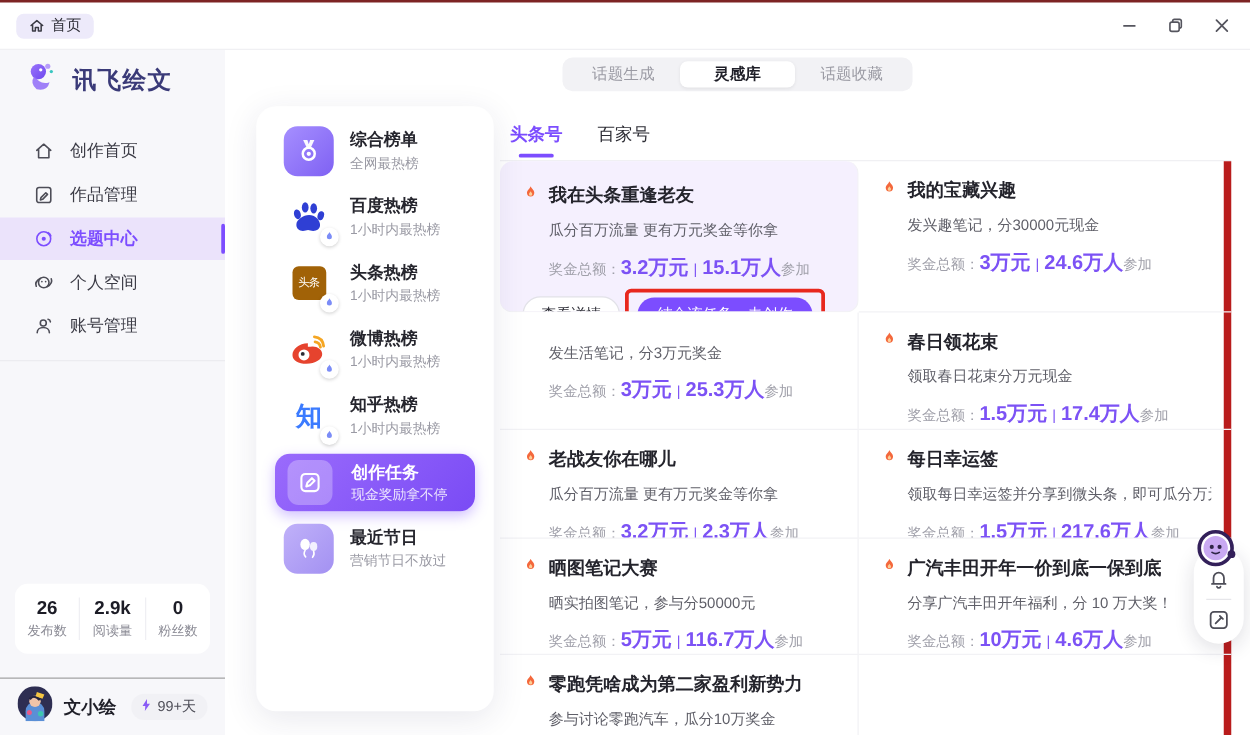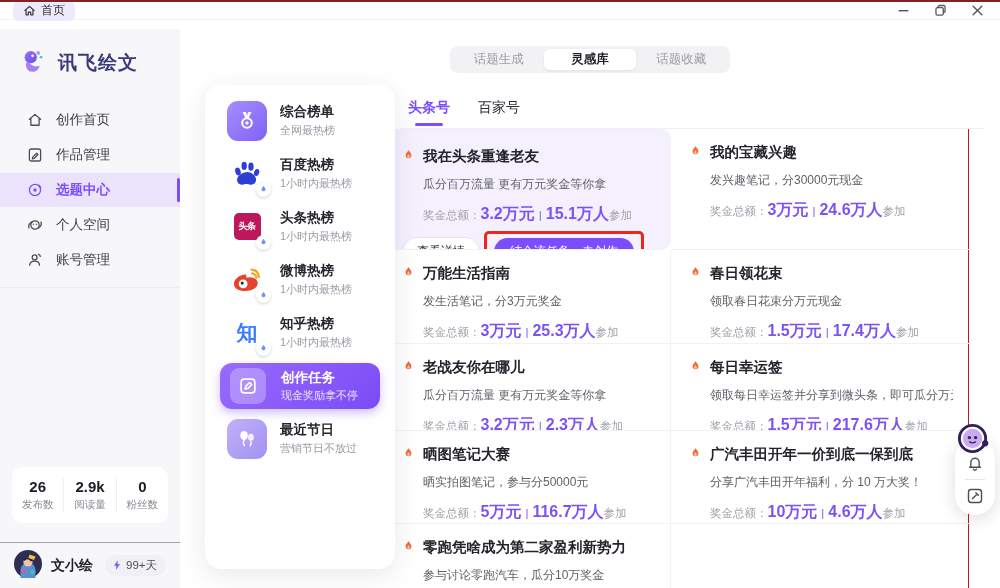--- a/index.html
+++ b/index.html
@@ -4,21 +4,21 @@
 <style>
   * { margin:0; padding:0; box-sizing:border-box; }
   html,body { width:1000px; height:588px; }
   body {
     position:relative; overflow:hidden; background:#fff;
     font-family:"Liberation Sans","DejaVu Sans",sans-serif; color:#2b2b33;
   }
   .top-strip { position:absolute; top:0; left:0; right:0; height:2px; background:#7d2424; z-index:90; }
 
   
-  .titlebar { position:absolute; top:2px; left:0; right:0; height:18px; background:#fff;
+  .titlebar { position:absolute; top:2px; left:0; right:0; height:38px; background:#fff;
     border-bottom:1px solid #f0f0f3; display:flex; align-items:center; z-index:20; }
   .home-tab { margin-left:13px; background:#edeafa; border-radius:6px; height:20px; padding:0 10px;
     display:flex; align-items:center; gap:5px; font-size:12px; color:#2f2f38; cursor:pointer; }
   .home-tab svg { display:block; }
   .win-controls { margin-left:auto; margin-right:16px; display:flex; gap:24px; align-items:center; }
   .win-btn { width:13px; height:13px; display:flex; align-items:center; justify-content:center; cursor:pointer; }
   .win-btn svg { display:block; }
 
   
   .sidebar { position:absolute; left:0; top:29px; width:180px; bottom:0; background:#f7f7fa; z-index:10; }
@@ -57,40 +57,40 @@
   .hl-title { font-size:13.5px; font-weight:bold; color:#26262e; line-height:1.35; }
   .hl-sub { font-size:11px; color:#9a9aa4; margin-top:1px; }
   .hl-badge { position:absolute; right:-4px; bottom:-3px; width:15px; height:15px; border-radius:50%;
     background:#fff; box-shadow:0 1px 3px rgba(0,0,0,.18); display:flex; align-items:center; justify-content:center; }
   .hl-item.active-pill { height:46px; margin:4px 15px 3px 15px; padding-left:8px; border-radius:12px;
     background:linear-gradient(135deg,#9a6bfc,#7a4bf5); box-shadow:0 4px 10px rgba(124,77,255,.35); }
   .hl-item.active-pill .hl-title { color:#fff; }
   .hl-item.active-pill .hl-sub { color:rgba(255,255,255,.85); }
   .task-box { width:36px; height:36px; border-radius:9px; background:rgba(255,255,255,.28);
     display:flex; align-items:center; justify-content:center; }
-  .tt-box { width:27px; height:27px; border-radius:5px; background:#be185d; color:#fff; font-size:9px;
-    font-weight:bold; display:flex; align-items:center; justify-content:center; letter-spacing:-.5px; }
+  .tt-box { width:27px; height:27px; border-radius:5px; background:#a16207; color:#fff; font-size:9px;
+    font-weight:normal; display:flex; align-items:center; justify-content:center; letter-spacing:-.5px; }
   .zh-char { font-size:21px; font-weight:bold; color:#3b7bff; font-family:"Liberation Serif","DejaVu Serif",serif; }
 
   
   .segmented { position:absolute; left:450px; top:46px; width:280px; height:27px; background:#f2f2f5;
     border-radius:8px; display:flex; padding:3px; z-index:5; }
   .seg { flex:1; display:flex; align-items:center; justify-content:center; font-size:12.5px; color:#9b9ba4;
     border-radius:6px; cursor:pointer;text-align:center; }
   .seg.active { background:#fff; color:#1f1f28; font-weight:bold; box-shadow:0 1px 3px rgba(0,0,0,.07); }
   .tabs { position:absolute; left:408px; top:99px; display:flex; gap:28px; z-index:5; }
   .tab { font-size:14px; color:#2c2c34; cursor:pointer; position:relative; padding-bottom:9px; }
   .tab.active { color:#7c4dff; font-weight:bold; }
   .tab.active::after { content:""; position:absolute; left:50%; transform:translateX(-50%); bottom:0;
     width:28px; height:3px; border-radius:2px; background:#7c4dff; }
   .tab-divider { position:absolute; left:400px; width:585px; top:128px; height:1px; background:#f0f0f3; }
 
-  .cards { position:absolute; left:384px; top:129px; width:585px; bottom:0;
+  .cards { position:absolute; left:400px; top:129px; width:585px; bottom:0;
     display:grid; grid-template-columns:287px 298px; grid-template-rows:121px 94px 87px 93px 1fr;
-    border-right:1px solid #b91c1c; }
+    border-right:6px solid #b91c1c; }
   .card { position:relative; padding:14px 16px 0 18px; border-bottom:1px solid #f2f2f5; overflow:hidden; cursor:pointer; }
   .card.col-left { border-right:1px solid #f2f2f5; }
   .card.last-row { border-bottom:none; }
   .card.highlight { background:#f5f0fe; border-radius:10px; padding-top:18px; }
   .card-title-row { display:flex; align-items:center; gap:8px; }
   .card-title { font-size:14.5px; font-weight:bold; color:#24242c; white-space:nowrap; }
   .card-desc { margin:10px 0 0 21px; font-size:12px; color:#5f5f68; white-space:nowrap; overflow:hidden; }
   .card-prize { margin:11px 0 0 21px; font-size:11.5px; color:#a0a0aa; white-space:nowrap; }
   .card-prize .amt,.card-prize .ppl { color:#7c52f5; font-weight:bold; font-size:16px; }
   .card-prize .sep { color:#7c52f5; margin:0 4px; }
@@ -390,27 +390,20 @@
         <span><svg width="13" height="13" viewBox="0 0 16 16">
             <path d="M8 1.2 C8.6 3.4 11.6 4.6 11.6 7.7 a3.6 3.6 0 0 1 -7.2 0 C4.4 5 7.4 3.6 8 1.2 Z" fill="#f4683c"></path>
             <path d="M8 6.2 c.5 1.2 1.6 1.6 1.6 2.9 a1.6 1.6 0 1 1 -3.2 0 C6.4 7.8 7.5 7.4 8 6.2 Z" fill="#fdd9a0" opacity=".9"></path>
           </svg></span>
         <span class="card-title">我的宝藏兴趣</span>
       </div>
       <div class="card-desc">发兴趣笔记，分30000元现金</div>
       <div class="card-prize"><span class="lbl">奖金总额：</span><span class="amt">3万元</span><span class="sep">|</span><span class="ppl">24.6万人</span><span class="sfx">参加</span></div>
     </div>
     <div class="card col-left">
-      <div class="card-title-row">
-        <span><svg width="13" height="13" viewBox="0 0 16 16">
-            <path d="M8 1.2 C8.6 3.4 11.6 4.6 11.6 7.7 a3.6 3.6 0 0 1 -7.2 0 C4.4 5 7.4 3.6 8 1.2 Z" fill="#f4683c"></path>
-            <path d="M8 6.2 c.5 1.2 1.6 1.6 1.6 2.9 a1.6 1.6 0 1 1 -3.2 0 C6.4 7.8 7.5 7.4 8 6.2 Z" fill="#fdd9a0" opacity=".9"></path>
-          </svg></span>
-        <span class="card-title">万能生活指南</span>
-      </div>
       <div class="card-desc">发生活笔记，分3万元奖金</div>
       <div class="card-prize"><span class="lbl">奖金总额：</span><span class="amt">3万元</span><span class="sep">|</span><span class="ppl">25.3万人</span><span class="sfx">参加</span></div>
     </div>
     <div class="card col-right">
       <div class="card-title-row">
         <span><svg width="13" height="13" viewBox="0 0 16 16">
             <path d="M8 1.2 C8.6 3.4 11.6 4.6 11.6 7.7 a3.6 3.6 0 0 1 -7.2 0 C4.4 5 7.4 3.6 8 1.2 Z" fill="#f4683c"></path>
             <path d="M8 6.2 c.5 1.2 1.6 1.6 1.6 2.9 a1.6 1.6 0 1 1 -3.2 0 C6.4 7.8 7.5 7.4 8 6.2 Z" fill="#fdd9a0" opacity=".9"></path>
           </svg></span>
         <span class="card-title">春日领花束</span>

